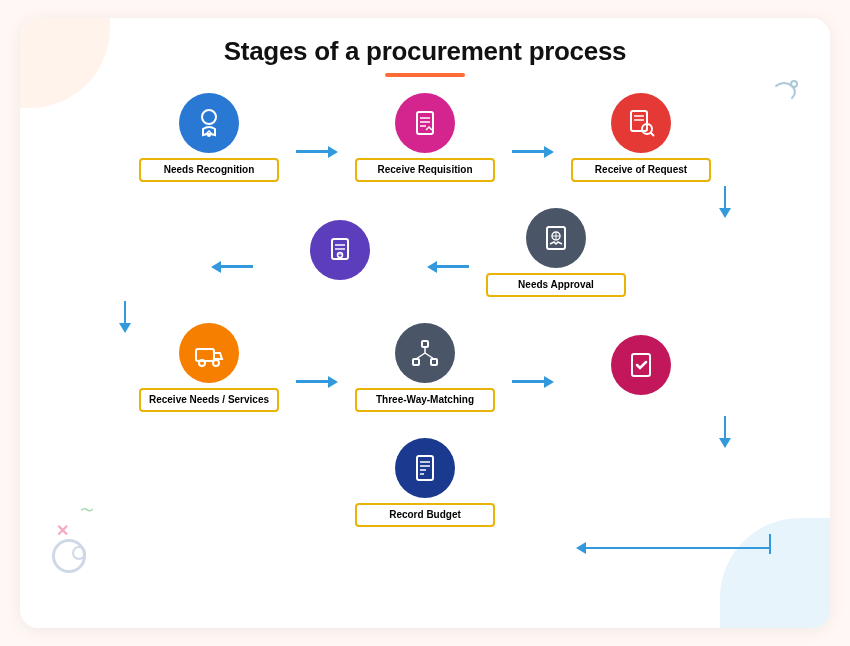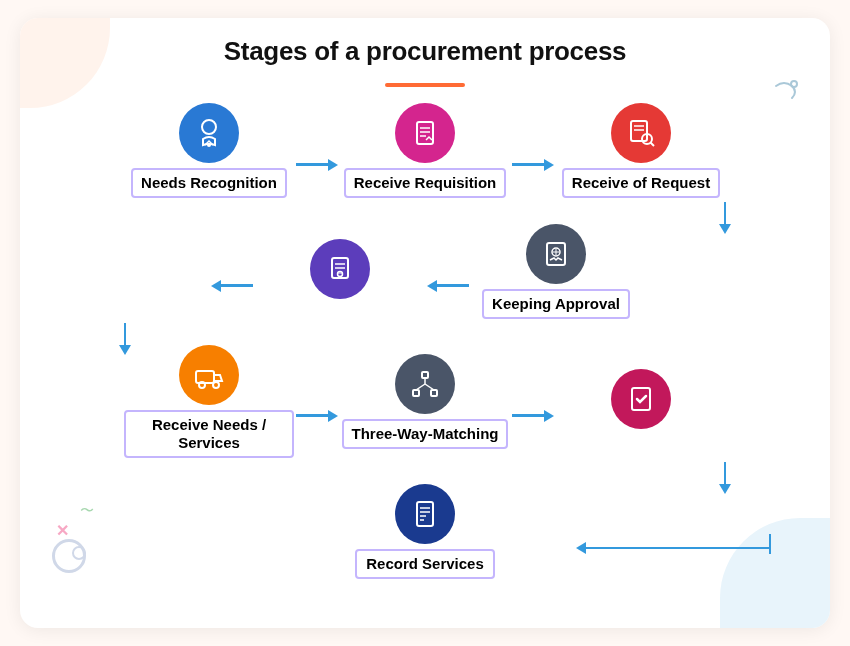--- a/index.html
+++ b/index.html
@@ -21,21 +21,21 @@
       box-shadow: 0 2px 18px rgba(0,0,0,0.07);
       padding: 18px 24px 18px 24px;
       position: relative;
       overflow: hidden;
     }
     .page-title {
       text-align: center;
       font-size: 26px;
       font-weight: 800;
       color: #111;
-      margin-bottom: 16px;
+      margin-bottom: 6px;
       letter-spacing: -0.3px;
     }
     .title-underline {
       width: 80px;
       height: 4px;
       background: #ff6b35;
       border-radius: 3px;
       margin: 0 auto 16px auto;
     }
 
@@ -117,24 +117,24 @@
       width: 60px;
       height: 60px;
       border-radius: 50%;
       display: flex;
       align-items: center;
       justify-content: center;
       margin-bottom: 5px;
       font-size: 26px;
     }
     .node-box {
-      border: 2px solid #c4b5fd;
+      border: 2px solid #eab308;
       border-radius: 4px;
       padding: 4px 8px;
-      font-size: 15px;
+      font-size: 10px;
       font-weight: 700;
       text-align: center;
       background: #fff;
       min-width: 140px;
       max-width: 170px;
       line-height: 1.2;
     }
 
     
     .arrow-right {
@@ -293,21 +293,21 @@
       <div class="node">
         <div class="node-icon icon-darkgray">
           <svg width="32" height="32" viewBox="0 0 32 32" fill="none">
             <rect x="7" y="5" width="18" height="22" rx="2" stroke="white" stroke-width="2" fill="none"></rect>
             <circle cx="16" cy="14" r="4" stroke="white" stroke-width="1.5" fill="none"></circle>
             <line x1="16" y1="11" x2="16" y2="17" stroke="white" stroke-width="1"></line>
             <line x1="13" y1="14" x2="19" y2="14" stroke="white" stroke-width="1"></line>
             <path d="M10 22 L14 20 L16 22 L18 20 L22 22" stroke="white" stroke-width="1.5" fill="none"></path>
           </svg>
         </div>
-        <div class="node-box">Keeping Approval</div>
+        <div class="node-box">Needs Approval</div>
       </div>
     </div>
 
     <div style="position:relative; height:22px; width:100%;">
       <div style="position:absolute; left:75px; top:0; display:flex; flex-direction:column; align-items:center;">
         <div class="vert-line" style="height:22px;"></div>
         <div class="arrow-head-down"></div>
       </div>
     </div>
 
@@ -365,21 +365,21 @@
       <div class="node">
         <div class="node-icon icon-navy">
           <svg width="32" height="32" viewBox="0 0 32 32" fill="none">
             <rect x="8" y="4" width="16" height="24" rx="2" stroke="white" stroke-width="2" fill="none"></rect>
             <line x1="11" y1="10" x2="21" y2="10" stroke="white" stroke-width="1.5"></line>
             <line x1="11" y1="14" x2="21" y2="14" stroke="white" stroke-width="1.5"></line>
             <line x1="11" y1="18" x2="17" y2="18" stroke="white" stroke-width="1.5"></line>
             <line x1="11" y1="22" x2="15" y2="22" stroke="white" stroke-width="1.5"></line>
           </svg>
         </div>
-        <div class="node-box">Record Services</div>
+        <div class="node-box">Record Budget</div>
       </div>
 
       <div style="position:absolute; right:75px; top:38px; display:flex; align-items:center;">
         
       </div>
     </div>
 
     <div style="position:relative; height:0;">
       
     </div>

